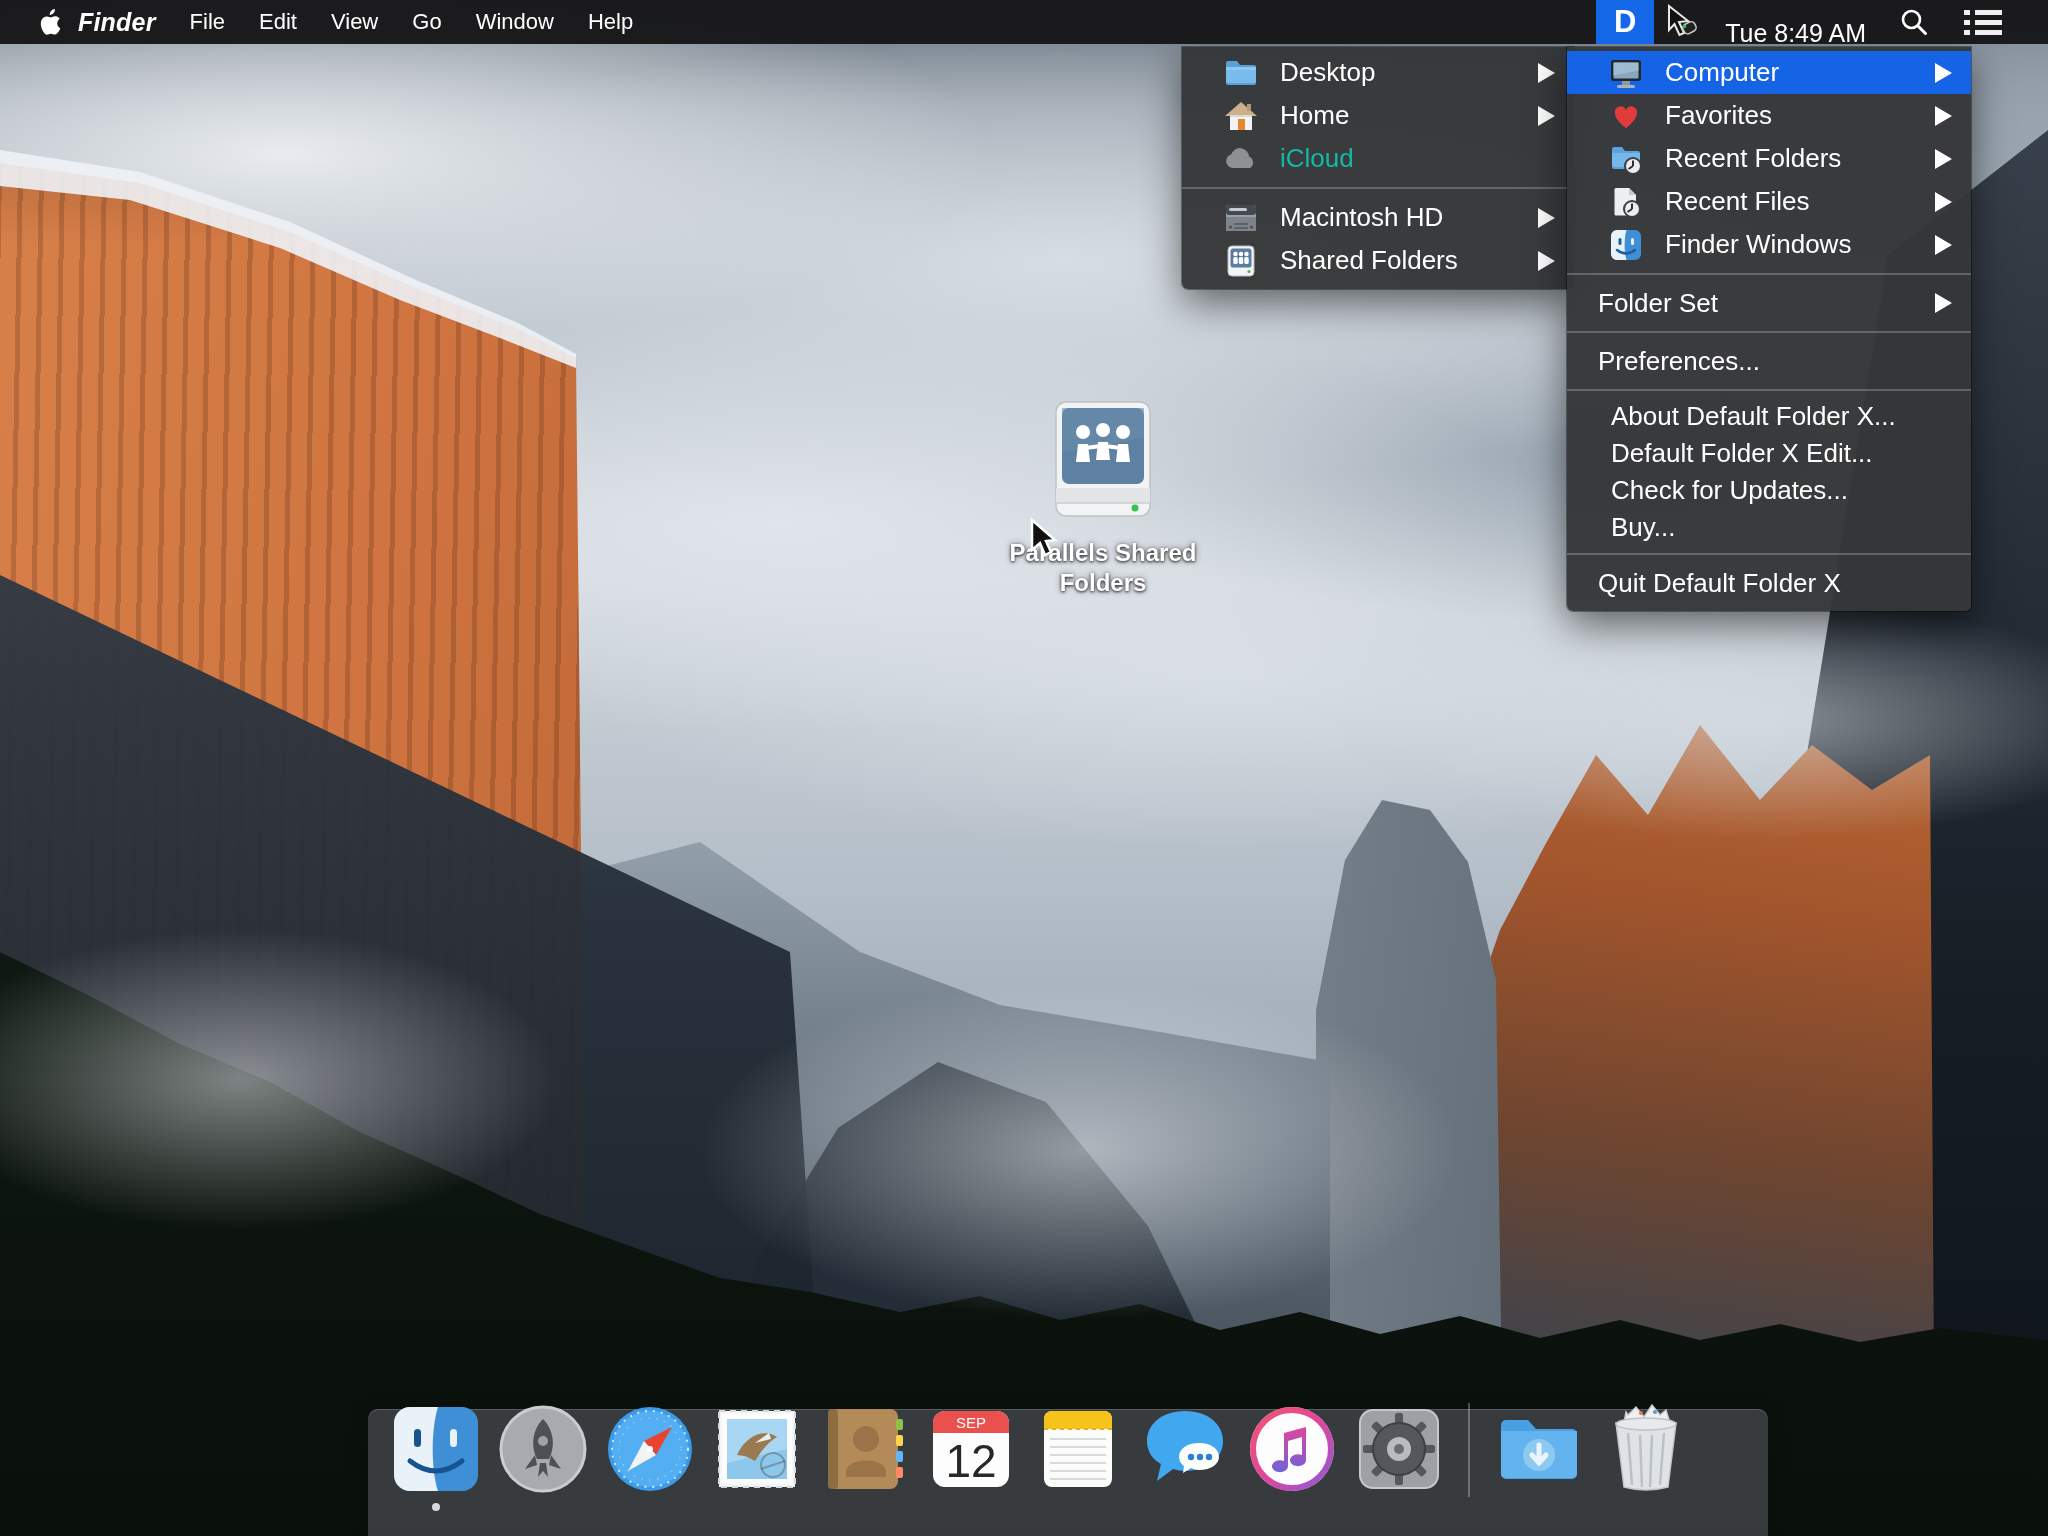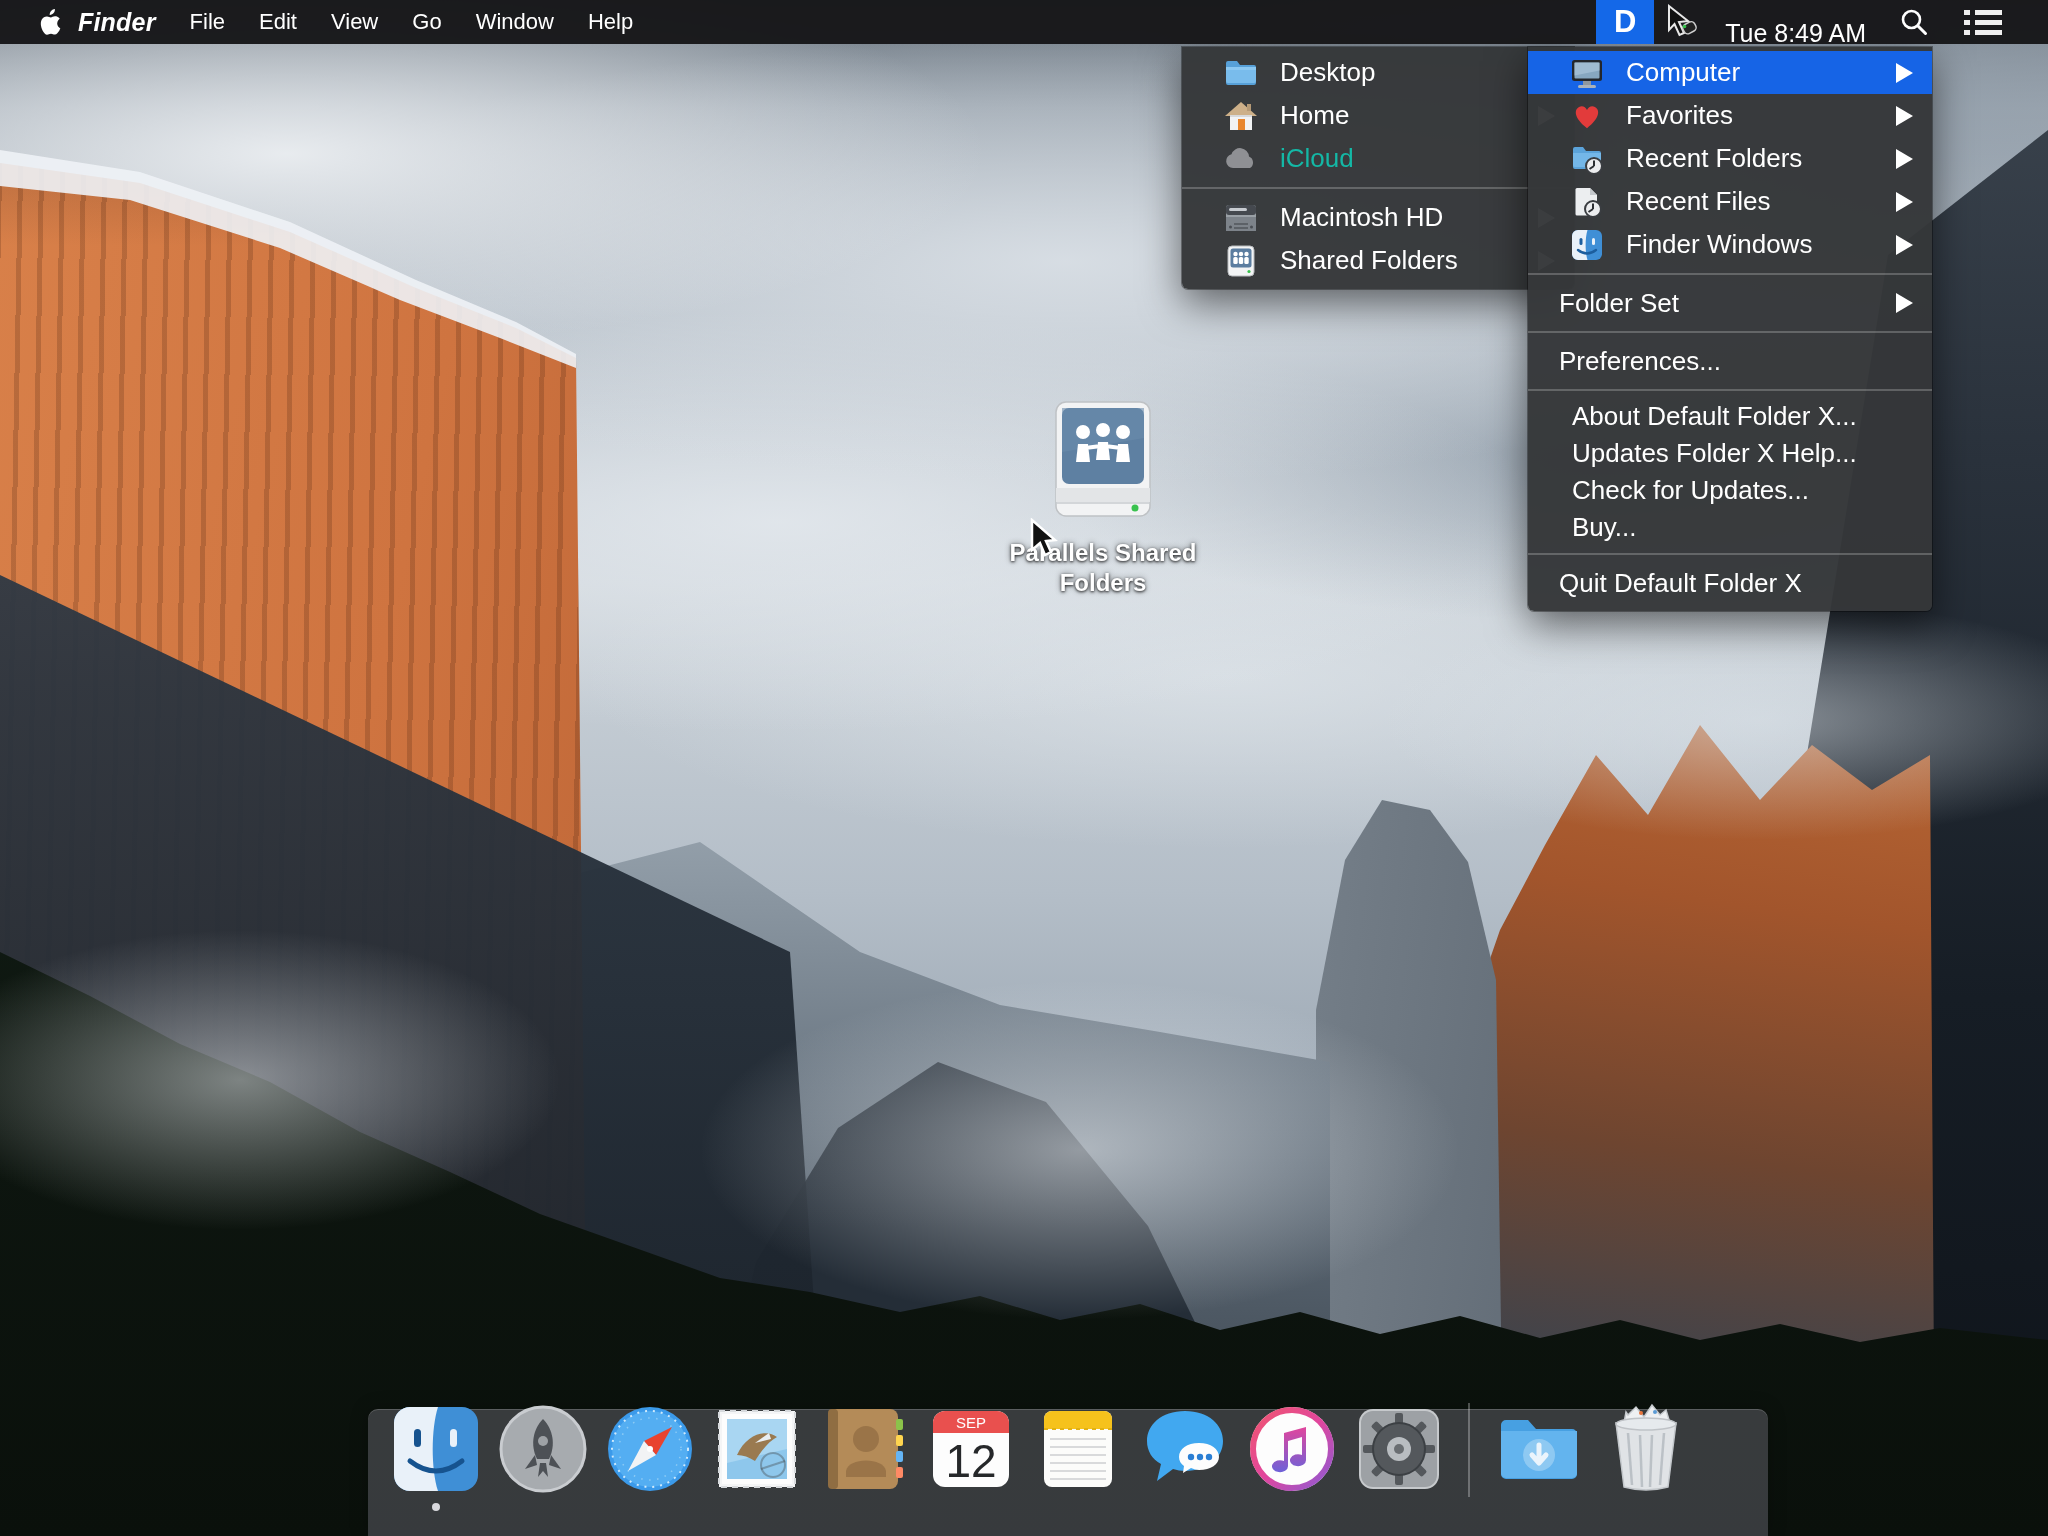--- a/index.html
+++ b/index.html
@@ -66,21 +66,21 @@
   .dfx-badge { width:58px; height:44px; background:#1468e8; display:flex; align-items:center; justify-content:center;
     color:#fff; font-size:31px; font-weight:bold; }
   .mouse-icon { margin-left:10px; width:36px; height:36px; }
   .mb-clock { font-size:25px; margin-left:25px;margin-top:22px; }
   .mb-search { margin-left:33px; }
   .mb-list { margin-left:34px; margin-right:45px; }
 
   
   .menu { position:absolute; top:47px; background:rgba(53,55,57,.97); border-radius:0 0 6px 6px;
     box-shadow:0 14px 40px rgba(0,0,0,.55), 0 0 0 1px rgba(0,0,0,.35); color:#fff; z-index:55; padding:4px 0 7px 0; }
-  .dfx-menu { left:1528px; width:404px; }
+  .dfx-menu { left:1567px; width:404px; }
   .sub-menu { left:1182px; width:392px; z-index:54; }
   .mrow { position:relative; display:flex; align-items:center; height:43px; padding-left:42px; font-size:26px;gap:12px; }
   .mrow.texty { height:37px; padding-left:44px; }
   .mrow.tall { height:42px; padding-left:31px; }
   .mrow .mi { width:34px; height:34px; margin-right:10px; flex:0 0 34px; display:flex; align-items:center; justify-content:center; }
   .mrow.selected { background:#1664e6; }
   .mrow.disabled { color:#14b8a6; }
   .arrow { position:absolute; right:19px; top:50%; transform:translateY(-50%);
     width:0; height:0; border-left:17px solid #fff; border-top:10px solid transparent; border-bottom:10px solid transparent; }
   .msep { height:2px; background:rgba(255,255,255,.22); margin:7px 0; }
@@ -232,21 +232,21 @@
   </div>
   <div class="msep"></div>
   <div class="mrow tall">
     <span>Preferences...</span>
   </div>
   <div class="msep"></div>
   <div class="mrow texty">
     <span>About Default Folder X...</span>
   </div>
   <div class="mrow texty">
-    <span>Updates Folder X Help...</span>
+    <span>Default Folder X Edit...</span>
   </div>
   <div class="mrow texty">
     <span>Check for Updates...</span>
   </div>
   <div class="mrow texty">
     <span>Buy...</span>
   </div>
   <div class="msep"></div>
   <div class="mrow tall">
     <span>Quit Default Folder X</span>

